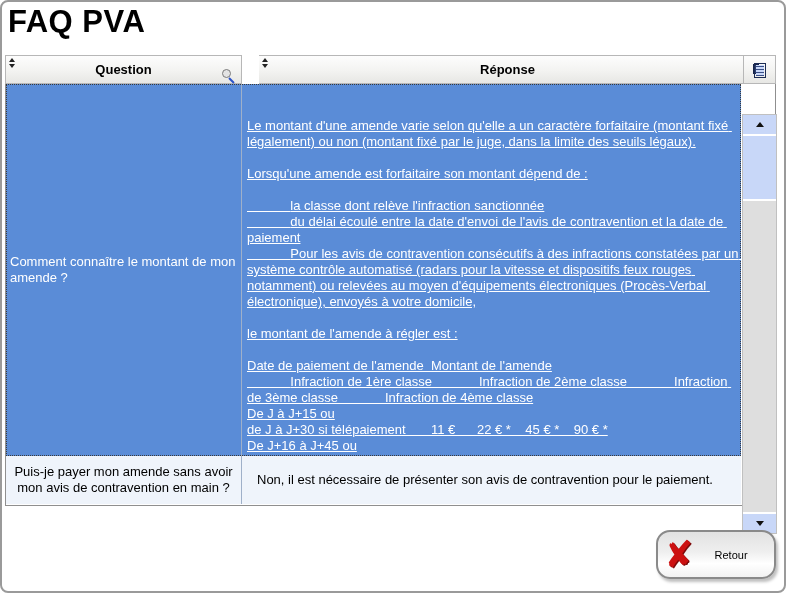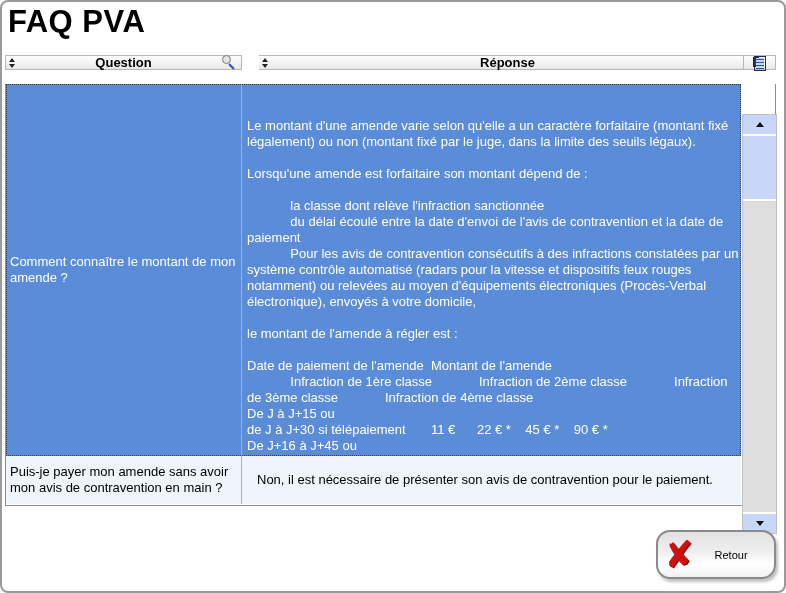--- a/index.html
+++ b/index.html
@@ -4,21 +4,21 @@
 <style>
   html,body{margin:0;padding:0;background:#fff;}
   body{width:786px;height:593px;position:relative;overflow:hidden;
        font-family:"Liberation Sans","DejaVu Sans",sans-serif;}
   .window{position:absolute;left:0;top:0;width:782px;height:589px;
           border:2px solid #9a9a9a;border-radius:8px;background:#fff;}
   .page-title{position:absolute;left:6px;top:2px;font-size:31px;font-weight:700;
               color:#000;letter-spacing:0.5px;}
   
   .grid{position:absolute;left:3px;top:53px;width:771px;height:451px;}
-  .grid-header-cell{position:absolute;top:0;height:15px;box-sizing:border-box;
+  .grid-header-cell{position:absolute;top:0;height:29px;box-sizing:border-box;
      background:linear-gradient(#fdfdfd,#f3f3f1 55%,#e7e7e4);
      border:1px solid #b7b7b7;display:flex;align-items:center;justify-content:center;
      font-size:13px;font-weight:700;color:#000;}
   .q-head{left:0;width:237px;}
   .r-head{left:254px;width:498px;border-left:none;}
   .chooser-head{left:738px;width:33px;}
   .sort-handle{position:absolute;left:2px;top:2px;width:8px;height:11px;}
   .sort-handle .tri-up{position:absolute;left:1px;top:0;width:0;height:0;
      border-left:3px solid transparent;border-right:3px solid transparent;
      border-bottom:4px solid #222;}
@@ -35,27 +35,27 @@
      border:1px solid #1c2c55;background:#c8d7f8;
      background-image:repeating-linear-gradient(to bottom,transparent 0 2px,#3a4f86 2px 3px);
      background-clip:content-box;padding:1px;}
   .chooser-icon .tab{position:absolute;left:1px;top:1px;width:4px;height:8px;
      background:#2c3e6e;border:1px solid #16244a;}
   .grid-body{position:absolute;left:0;top:29px;width:771px;height:422px;
      border:1px solid #8f8f8f;border-top:none;box-sizing:border-box;background:#fff;}
   .row{position:absolute;left:0;width:735px;overflow:hidden;box-sizing:border-box;}
   .row-selected{top:0;height:372px;background:#5a8cd7;color:#fff;
      outline:1px dotted #3a3a3a;outline-offset:-1px;}
-  .row-alt{top:372px;height:48px;background:#eff4fb;color:#000;}
+  .row-alt{top:372px;height:48px;background:#eff4fb;color:#000;text-align:center;}
   .cell-q{position:absolute;left:0;top:0;bottom:0;width:236px;box-sizing:border-box;
      border-right:1px solid #9fb0c9;display:flex;align-items:center;
      padding:12px 4px;font-size:13px;line-height:16px;}
   .cell-r{position:absolute;left:237px;top:0;bottom:0;right:0;box-sizing:border-box;
      font-size:13px;line-height:16px;}
-  .row-selected .cell-r{padding:34px 0 0 4px;white-space:pre-wrap;}
+  .row-selected .cell-r{padding:34px 0 0 4px;white-space:pre-wrap;text-decoration:underline;}
   .row-alt .cell-r{display:flex;align-items:center;padding:0 14px;}
   
   .vscroll{position:absolute;left:736px;top:30px;width:35px;height:420px;
      background:#dedede;border:1px solid #c0c0c0;box-sizing:border-box;
      display:flex;flex-direction:column;}
   .scroll-btn{height:19px;background:#c8d7f8;display:flex;align-items:center;
      justify-content:center;flex:0 0 auto;}
   .scroll-btn.up{border-bottom:2px solid #fff;}
   .scroll-btn.down{border-top:2px solid #fff;margin-top:auto;}
   .scroll-thumb{height:63px;background:#c8d7f8;border-bottom:2px solid #fff;flex:0 0 auto;}

